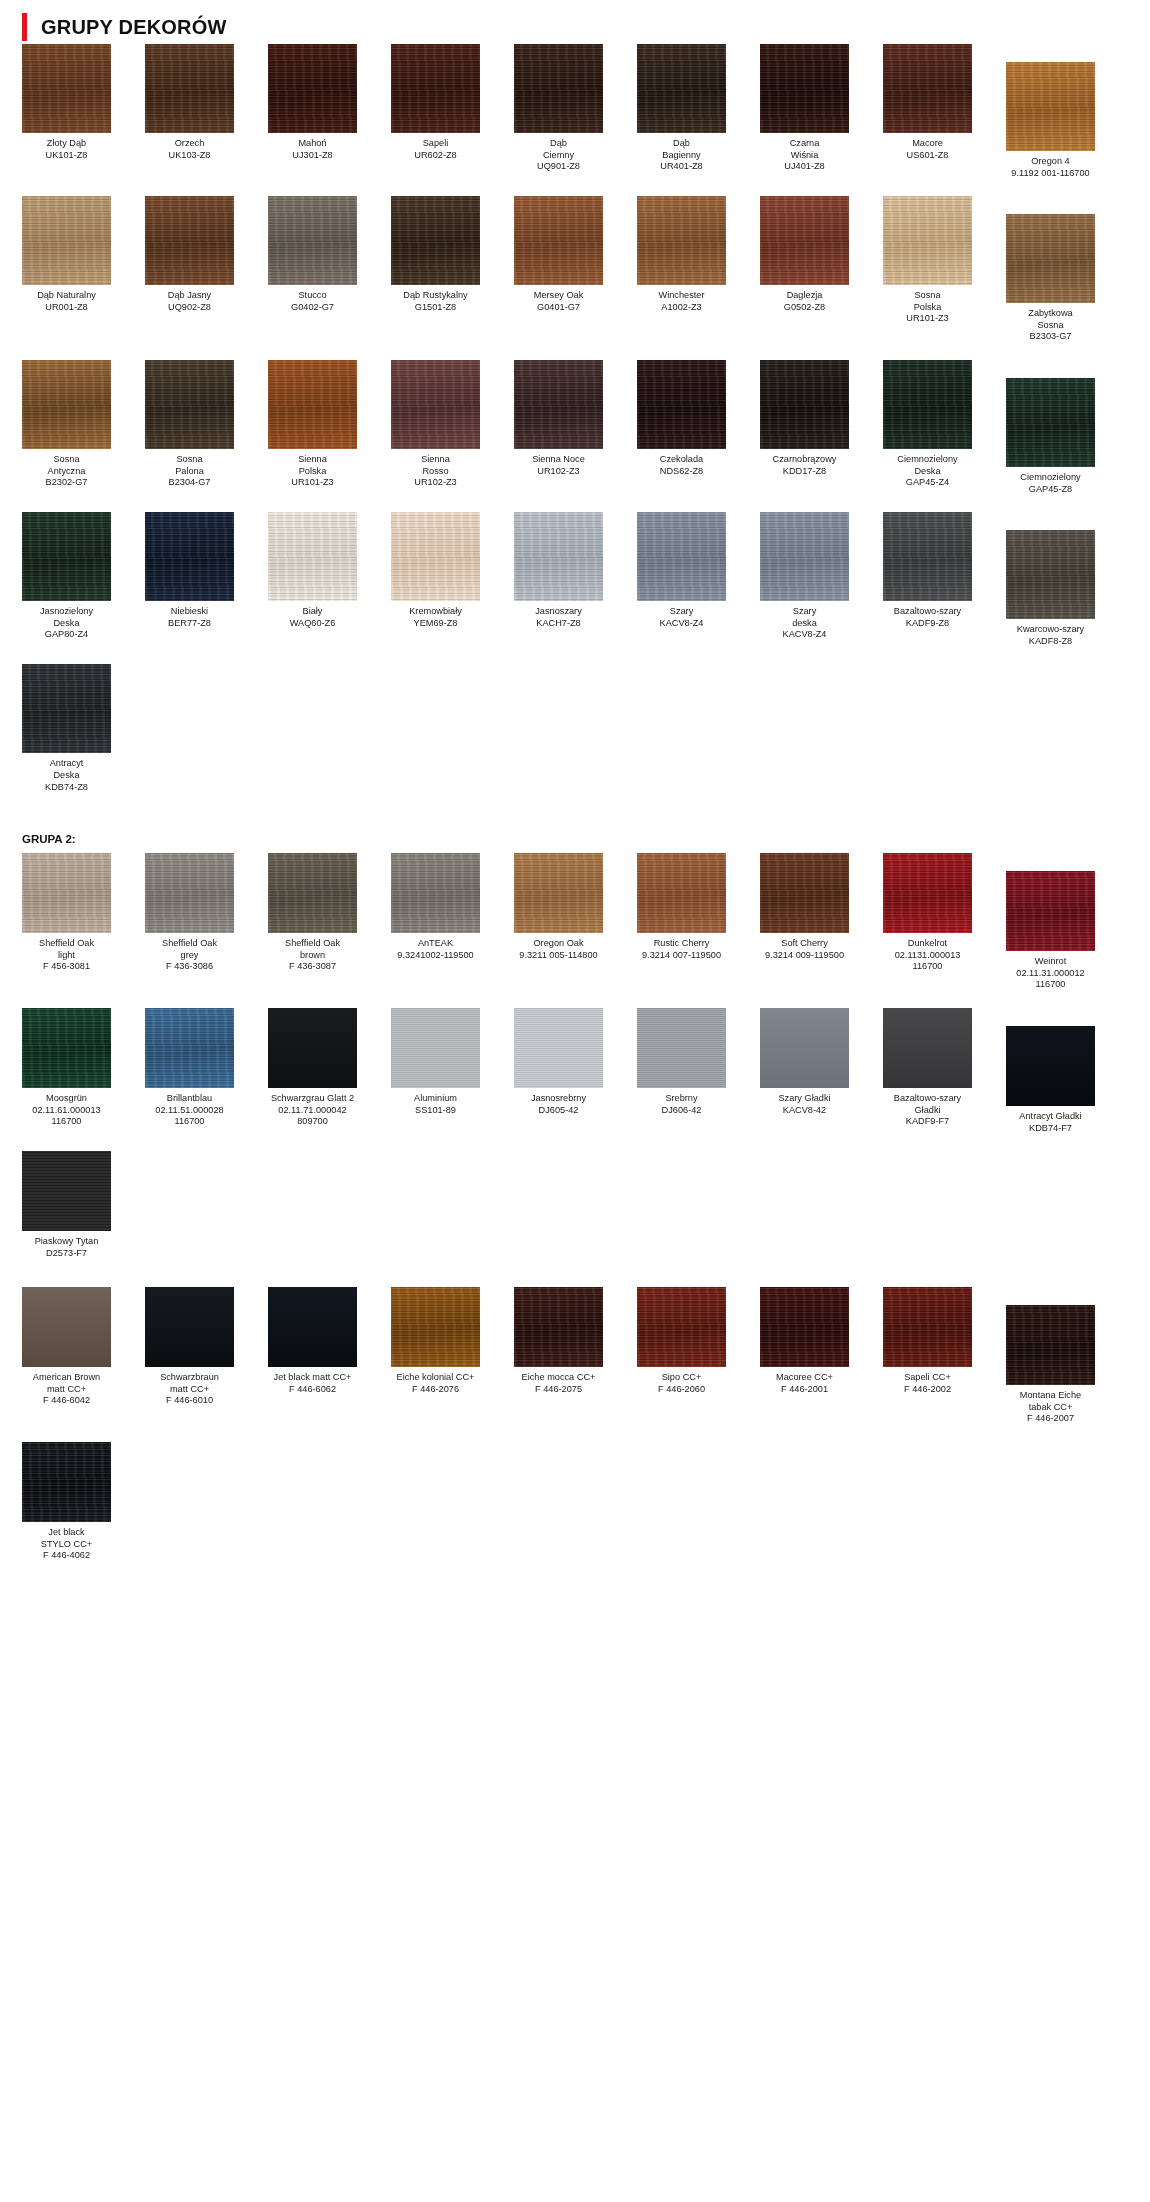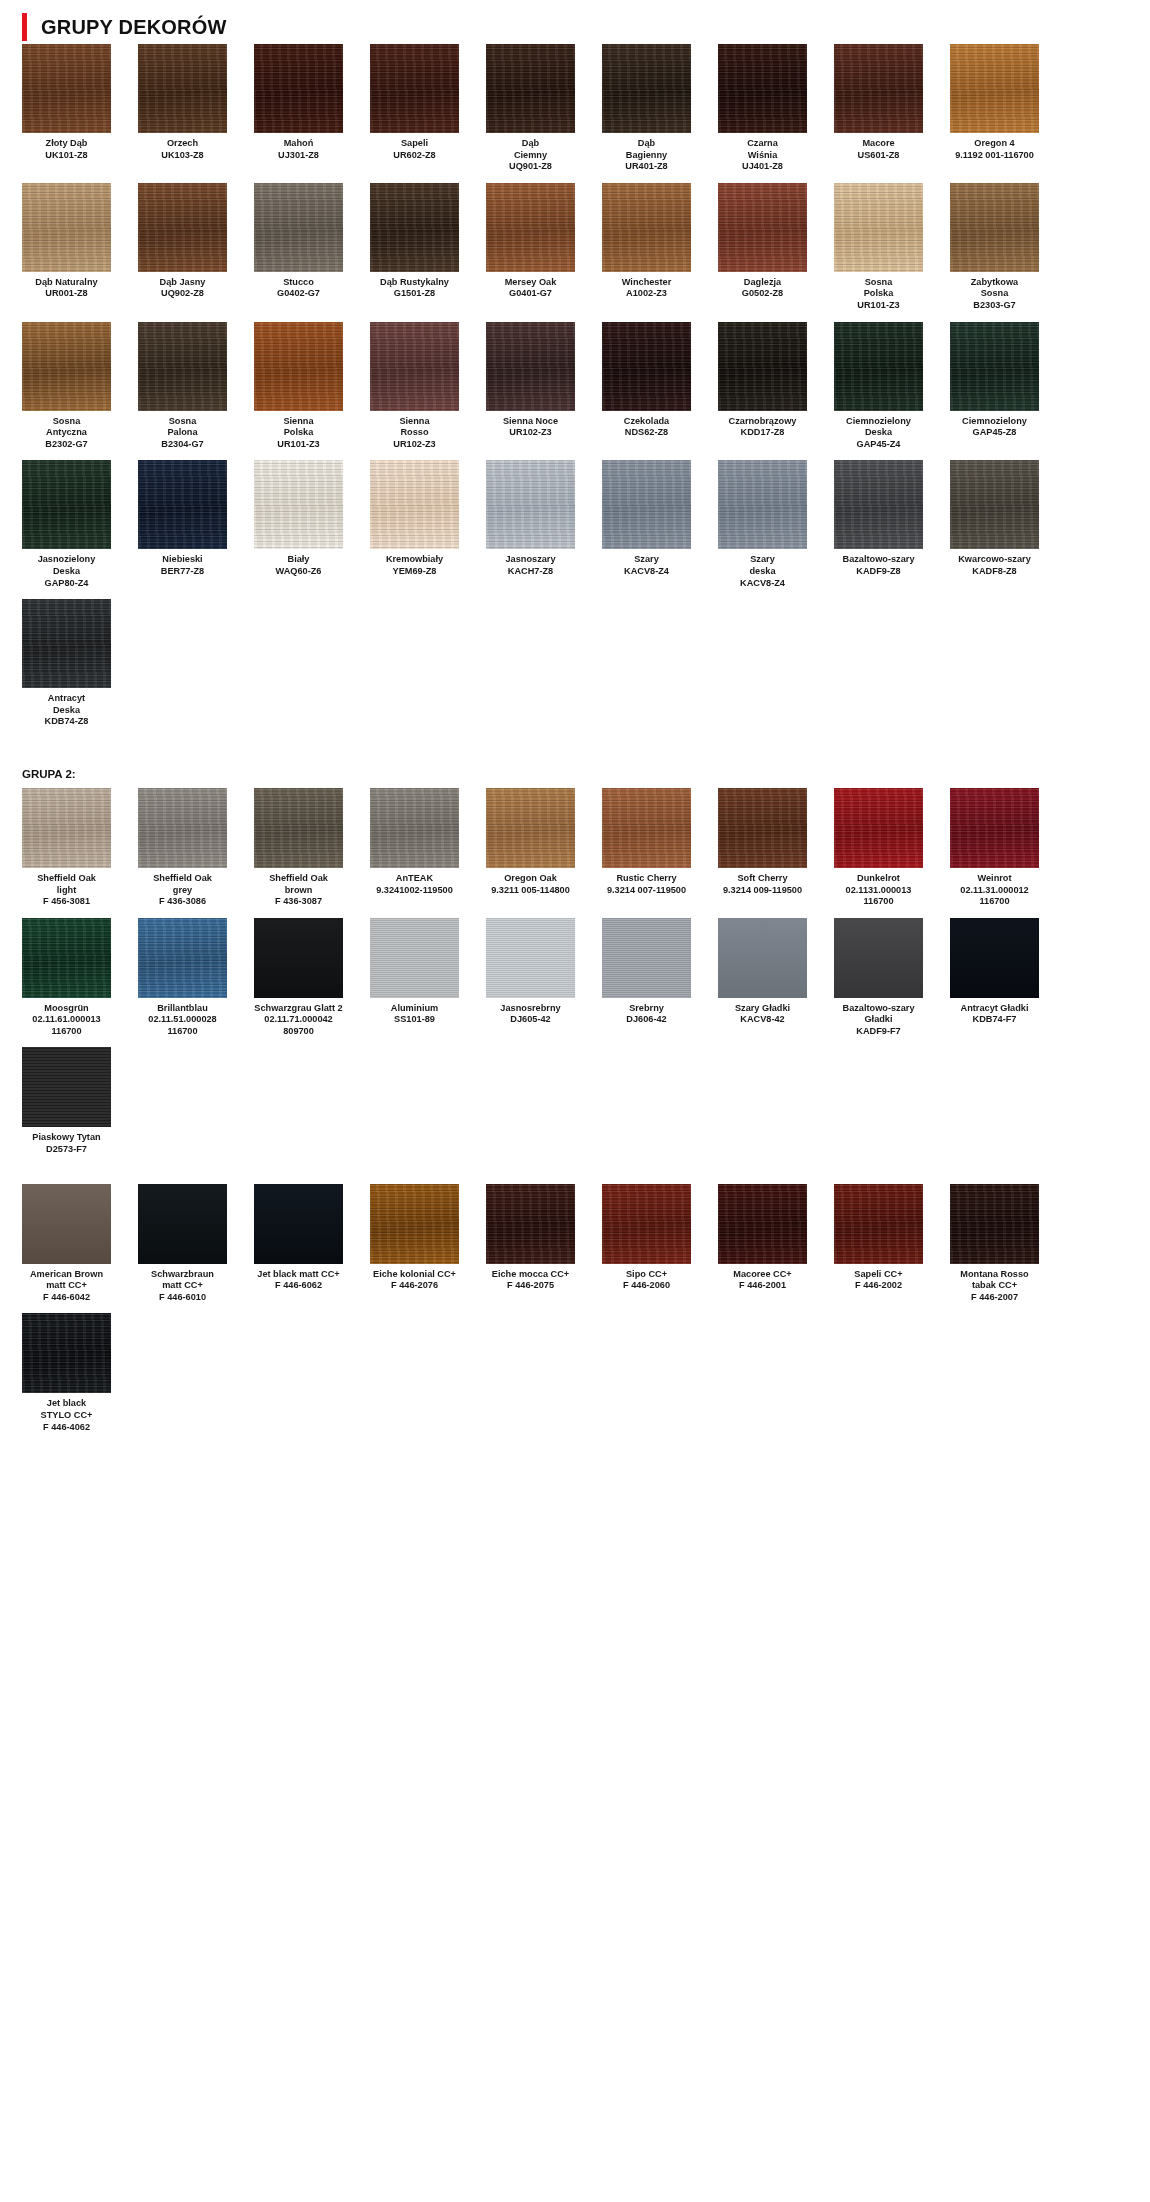--- a/index.html
+++ b/index.html
@@ -43,29 +43,28 @@
   .group-label {
     font-size: 11.5px;
     font-weight: bold;
     color: #111111;
     margin: 0 0 8px 0;
   }
 
   .swatch-grid {
     display: flex;
     flex-wrap: wrap;
-    gap: 4px;
-    font-weight: bold;
+    gap: 11px;
   }
   .swatch-cell {
     width: 89px;
     margin-right: 23px;
     margin-bottom: 6px;
   }
-  .swatch-cell:nth-child(9n) { margin-right: 0; }
+  .swatch-cell:nth-child(9n) { margin-right: 0; margin-top: 18px; }
 
   .swatch {
     width: 89px;
     height: 89px;
     display: block;
   }
 
   .swatch-caption {
     text-align: center;
     font-size: 9.2px;
@@ -453,21 +452,21 @@
         <div class="swatch-caption">Macoree CC+</div>
         <div class="swatch-code">F 446-2001</div>
       </div>
       <div class="swatch-cell">
         <div class="swatch" style="background: repeating-linear-gradient(0deg, rgba(255, 255, 255, 0.1) 0px, rgba(255, 255, 255, 0.1) 1px, rgba(0, 0, 0, 0.14) 1px, rgba(0, 0, 0, 0.14) 2px, rgba(255, 255, 255, 0.04) 2px, rgba(255, 255, 255, 0.04) 4px, rgba(0, 0, 0, 0.06) 4px, rgba(0, 0, 0, 0.06) 6px), repeating-linear-gradient(88deg, rgba(255, 255, 255, 0.05) 0px, rgba(255, 255, 255, 0.05) 3px, rgba(0, 0, 0, 0.05) 3px, rgba(0, 0, 0, 0.05) 9px), linear-gradient(175deg, rgb(110, 26, 16) 0%, rgb(74, 15, 8) 55%, rgb(110, 26, 16) 100%) rgb(110, 26, 16);"></div>
         <div class="swatch-caption">Sapeli CC+</div>
         <div class="swatch-code">F 446-2002</div>
       </div>
       <div class="swatch-cell">
         <div class="swatch" style="background: repeating-linear-gradient(0deg, rgba(255, 255, 255, 0.1) 0px, rgba(255, 255, 255, 0.1) 1px, rgba(0, 0, 0, 0.14) 1px, rgba(0, 0, 0, 0.14) 2px, rgba(255, 255, 255, 0.04) 2px, rgba(255, 255, 255, 0.04) 4px, rgba(0, 0, 0, 0.06) 4px, rgba(0, 0, 0, 0.06) 6px), repeating-linear-gradient(88deg, rgba(255, 255, 255, 0.05) 0px, rgba(255, 255, 255, 0.05) 3px, rgba(0, 0, 0, 0.05) 3px, rgba(0, 0, 0, 0.05) 9px), linear-gradient(175deg, rgb(42, 20, 16) 0%, rgb(23, 9, 7) 55%, rgb(42, 20, 16) 100%) rgb(42, 20, 16);"></div>
-        <div class="swatch-caption">Montana Rosso
+        <div class="swatch-caption">Montana Eiche
 tabak CC+</div>
         <div class="swatch-code">F 446-2007</div>
       </div>
       <div class="swatch-cell">
         <div class="swatch" style="background: repeating-linear-gradient(0deg, rgba(255, 255, 255, 0.1) 0px, rgba(255, 255, 255, 0.1) 1px, rgba(0, 0, 0, 0.14) 1px, rgba(0, 0, 0, 0.14) 2px, rgba(255, 255, 255, 0.04) 2px, rgba(255, 255, 255, 0.04) 4px, rgba(0, 0, 0, 0.06) 4px, rgba(0, 0, 0, 0.06) 6px), repeating-linear-gradient(88deg, rgba(255, 255, 255, 0.05) 0px, rgba(255, 255, 255, 0.05) 3px, rgba(0, 0, 0, 0.05) 3px, rgba(0, 0, 0, 0.05) 9px), linear-gradient(175deg, rgb(21, 24, 28) 0%, rgb(10, 12, 15) 55%, rgb(21, 24, 28) 100%) rgb(21, 24, 28);"></div>
         <div class="swatch-caption">Jet black
 STYLO CC+</div>
         <div class="swatch-code">F 446-4062</div>
       </div>
     </div>

